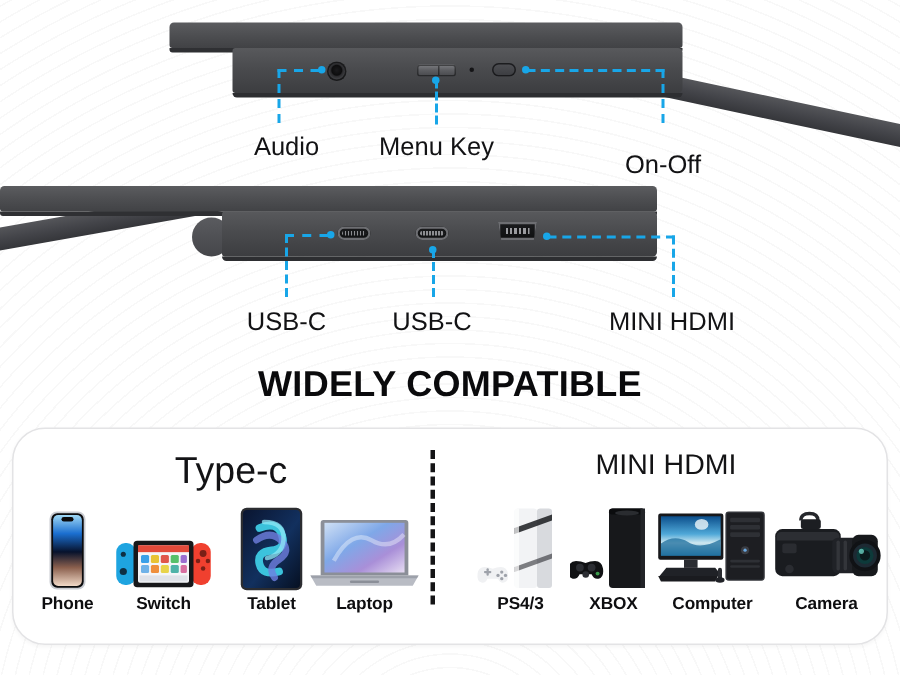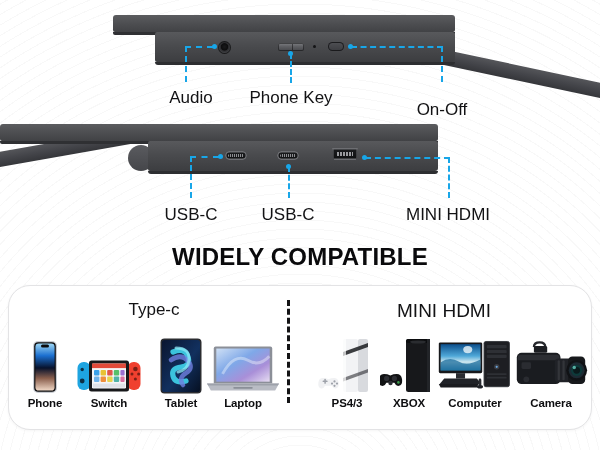--- a/index.html
+++ b/index.html
@@ -249,21 +249,21 @@
     <div class="port led-dot" style="left:313px; top:45px;"></div>
     <div class="port power-btn" style="left:328px; top:42px;"></div>
 
     <div class="lead-dot" style="left:212px; top:44px; background:#18A6E8; --blue:#18A6E8;"></div>
     <div class="lead-h" style="--blue:#18A6E8; left:185px; top:46px; width:28px;"></div>
     <div class="lead-v" style="--blue:#18A6E8; left:185px; top:46px; height:36px;"></div>
     <div class="callout-label" style="left:160px; top:88px; width:62px; text-align:center; font-size:17px;">Audio</div>
 
     <div class="lead-dot" style="left:288px; top:51px; background:#18A6E8;"></div>
     <div class="lead-v" style="--blue:#18A6E8; left:290px; top:53px; height:30px;"></div>
-    <div class="callout-label" style="left:243px; top:88px; width:96px; text-align:center; font-size:17px;">Phone Key</div>
+    <div class="callout-label" style="left:243px; top:88px; width:96px; text-align:center; font-size:17px;">Menu Key</div>
 
     <div class="lead-dot" style="left:348px; top:44px; background:#18A6E8;"></div>
     <div class="lead-h" style="--blue:#18A6E8; left:351px; top:46px; width:92px;"></div>
     <div class="lead-v" style="--blue:#18A6E8; left:441px; top:46px; height:36px;"></div>
     <div class="callout-label" style="left:406px; top:88px; width:72px; text-align:center; font-size:17px;margin-top:12px;">On-Off</div>
   </div>
 
   <div class="monitor">
 
     <div class="kickstand" style="left:-35px; top:158px; width:190px; height:15px; transform:rotate(-10deg);"></div>
@@ -288,21 +288,21 @@
     <div class="lead-dot" style="left:362px; top:155px; background:#18A6E8;"></div>
     <div class="lead-h" style="--blue:#18A6E8; left:365px; top:157px; width:85px;"></div>
     <div class="lead-v" style="--blue:#18A6E8; left:448px; top:157px; height:41px;"></div>
     <div class="callout-label" style="left:384px; top:205px; width:128px; text-align:center; font-size:17px;">MINI HDMI</div>
   </div>
 
   <div id="headline" style="top:243px; font-size:24px;">WIDELY COMPATIBLE</div>
 
   <div id="compat-card" style="left:8px; top:285px; width:584px; height:145px;">
 
-    <div class="group-title" style="left:30px; top:14px; width:230px; font-size:17px;">Type-c</div>
+    <div class="group-title" style="left:30px; top:14px; width:230px; font-size:25px;">Type-c</div>
 
     <div id="card-divider" style="left:278px; top:14px; height:103px;"></div>
 
     <div class="group-title" style="left:320px; top:14px; width:230px; font-size:19px;">MINI HDMI</div>
 
     <div class="device" style="left:62px; top:46px;">
       <div class="device-art">
         <svg width="64" height="36" viewBox="0 0 64 36">
           <rect x="0.5" y="4" width="13" height="28" rx="6" fill="#1ea4e0"></rect>
           <rect x="50.5" y="4" width="13" height="28" rx="6" fill="#f0402f"></rect>

